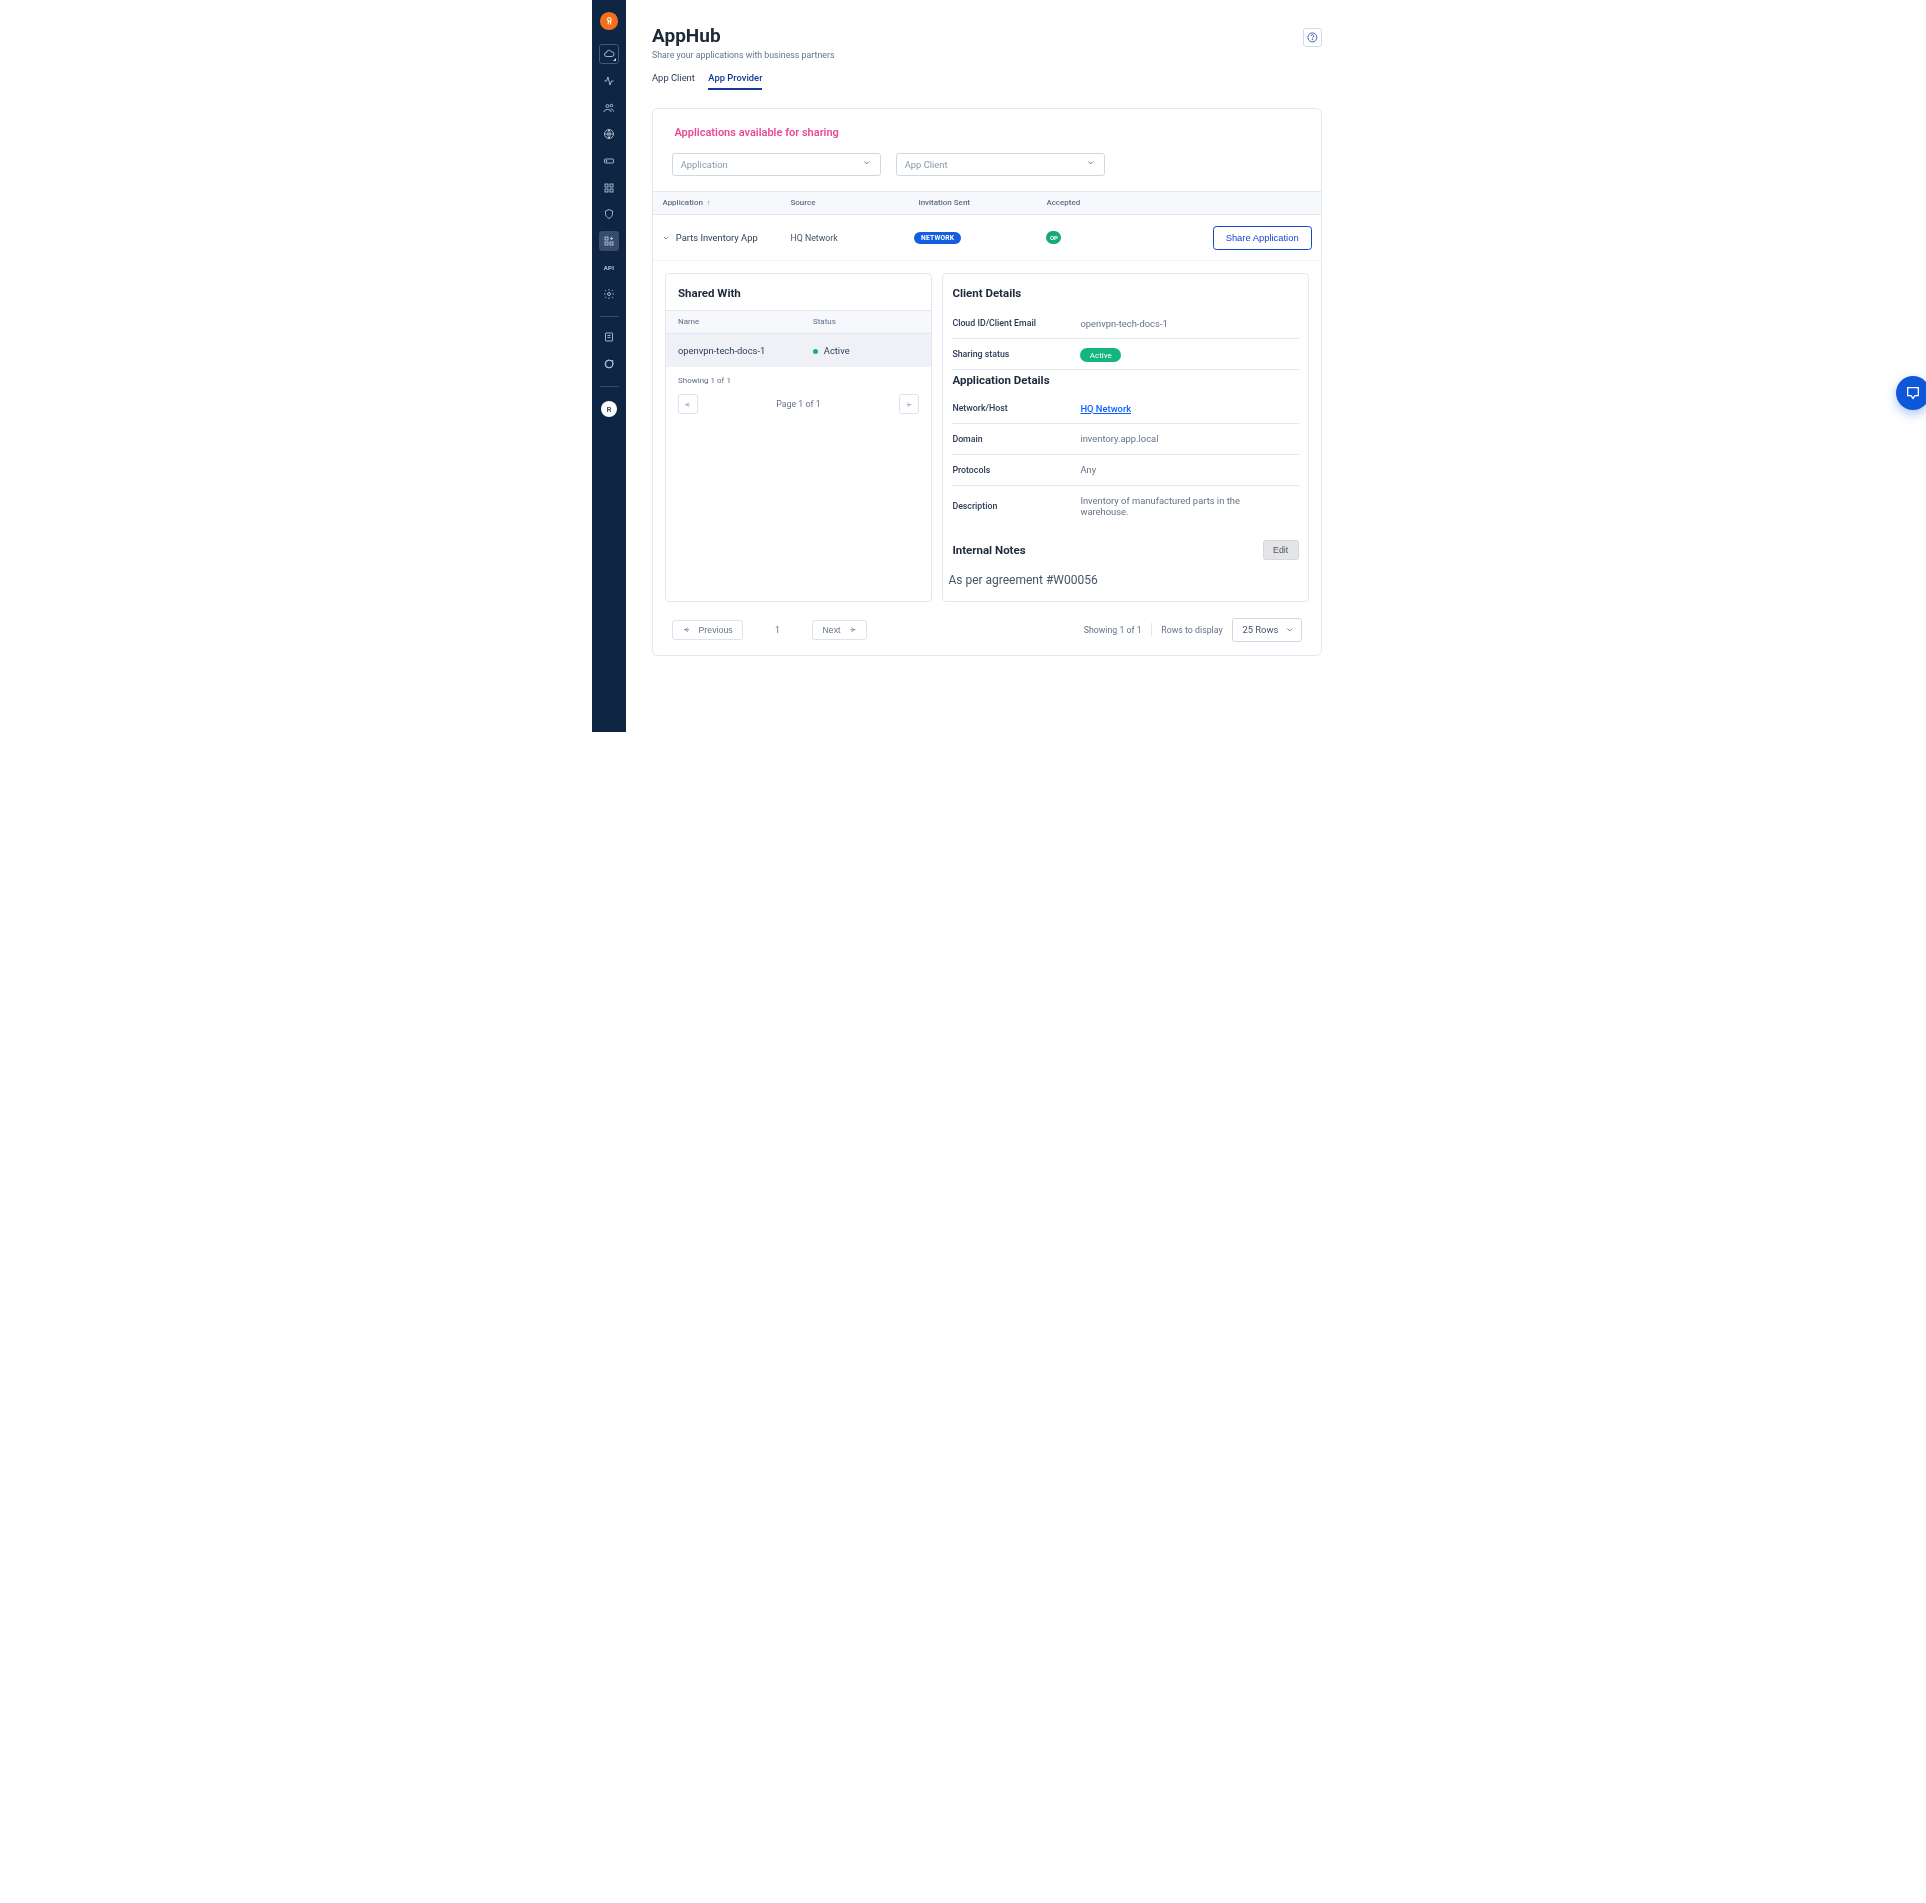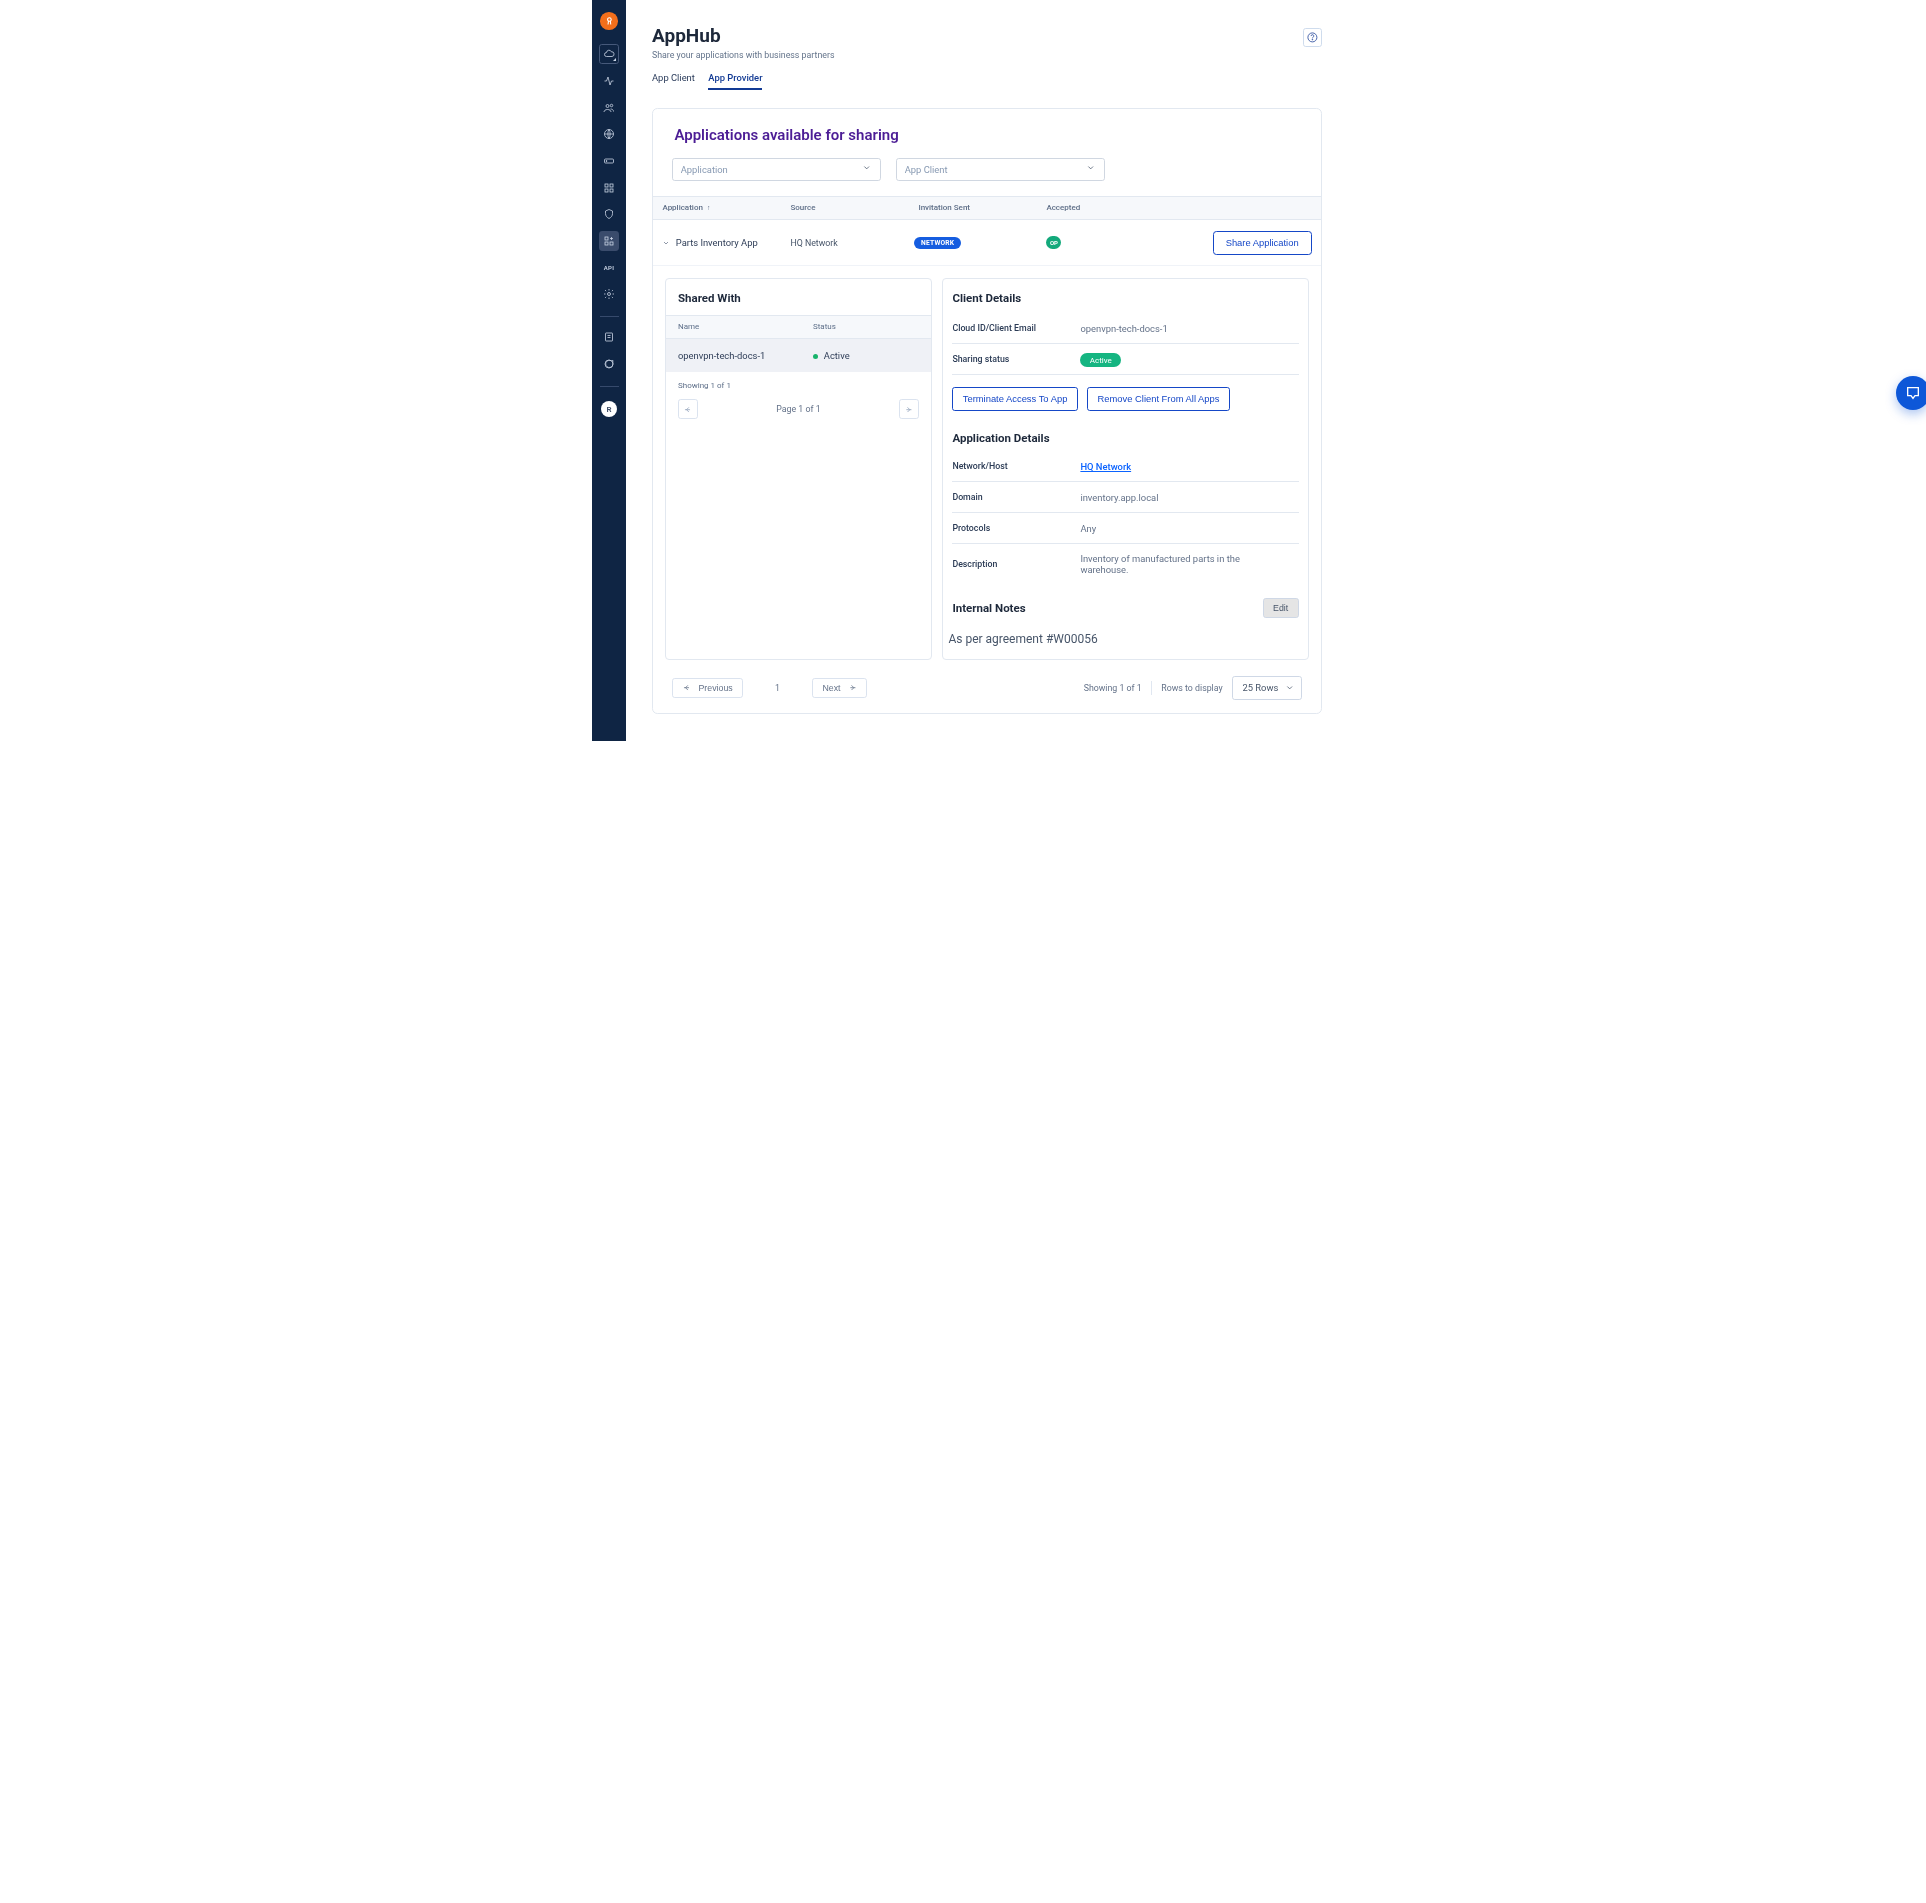--- a/index.html
+++ b/index.html
@@ -44,21 +44,21 @@
   .header{display:flex;justify-content:space-between;align-items:flex-start}
   .title{font-size:19px;font-weight:700;margin:0 0 2.7px 0}
   .subtitle{font-size:8.8px;color:var(--muted);margin:0 0 12px 0}
   .help{width:19px;height:19px;border:0.7px solid #cfdced;border-radius:2.7px;display:flex;align-items:center;justify-content:center;color:#3655a3;margin-top:4px}
 
   .tabs{display:flex;gap:13.5px;margin-bottom:17.5px}
   .tab{font-size:9.4px;color:#2a3b5a;padding-bottom:5.4px;cursor:pointer}
   .tab.active{color:#123a94;border-bottom:2px solid #123a94;font-weight:500}
 
   .card{border:0.7px solid var(--border);border-radius:5.4px;padding:17.5px 12px 13.5px 12px}
-  .section-title{font-size:15px;font-weight:600;color:#4c1d95;margin:0 0 13.5px 9.4px}
+  .section-title{font-size:11px;font-weight:600;color:#ec4899;margin:0 0 13.5px 9.4px}
 
   
   .filters{display:flex;gap:15px;padding:0 6.7px 15px 6.7px}
   .select{flex:0 0 auto;width:209px;height:23px;border:0.7px solid var(--border2);border-radius:2.7px;display:flex;align-items:center;justify-content:space-between;padding:0 8px;color:#889ab3;font-size:9.4px}
   .select .chev{color:#475569}
 
   
   .thead{display:flex;background:#f6f8fb;border-top:0.7px solid var(--border);border-bottom:0.7px solid var(--border);padding:6.7px 9.4px;font-size:8px;color:#5e6e87;font-weight:500;margin:0 -12px}
   .th-app{width:128px;display:flex;align-items:center;gap:4px}
   .th-src{width:128px}
@@ -306,24 +306,20 @@
 
         <div class="pane pane-right">
           <h3 class="pane-h">Client Details</h3>
           <div class="kv">
             <div class="k">Cloud ID/Client Email</div>
             <div class="v">openvpn-tech-docs-1</div>
           </div>
           <div class="kv">
             <div class="k">Sharing status</div>
             <div class="v"><span class="status-pill">Active</span></div>
-          </div>
-          <div class="btn-row">
-            <button class="btn-out2">Terminate Access To App</button>
-            <button class="btn-out2">Remove Client From All Apps</button>
           </div>
 
           <h3 class="pane-sub">Application Details</h3>
           <div class="kv">
             <div class="k">Network/Host</div>
             <div class="v"><a class="link">HQ Network</a></div>
           </div>
           <div class="kv">
             <div class="k">Domain</div>
             <div class="v">inventory.app.local</div>

